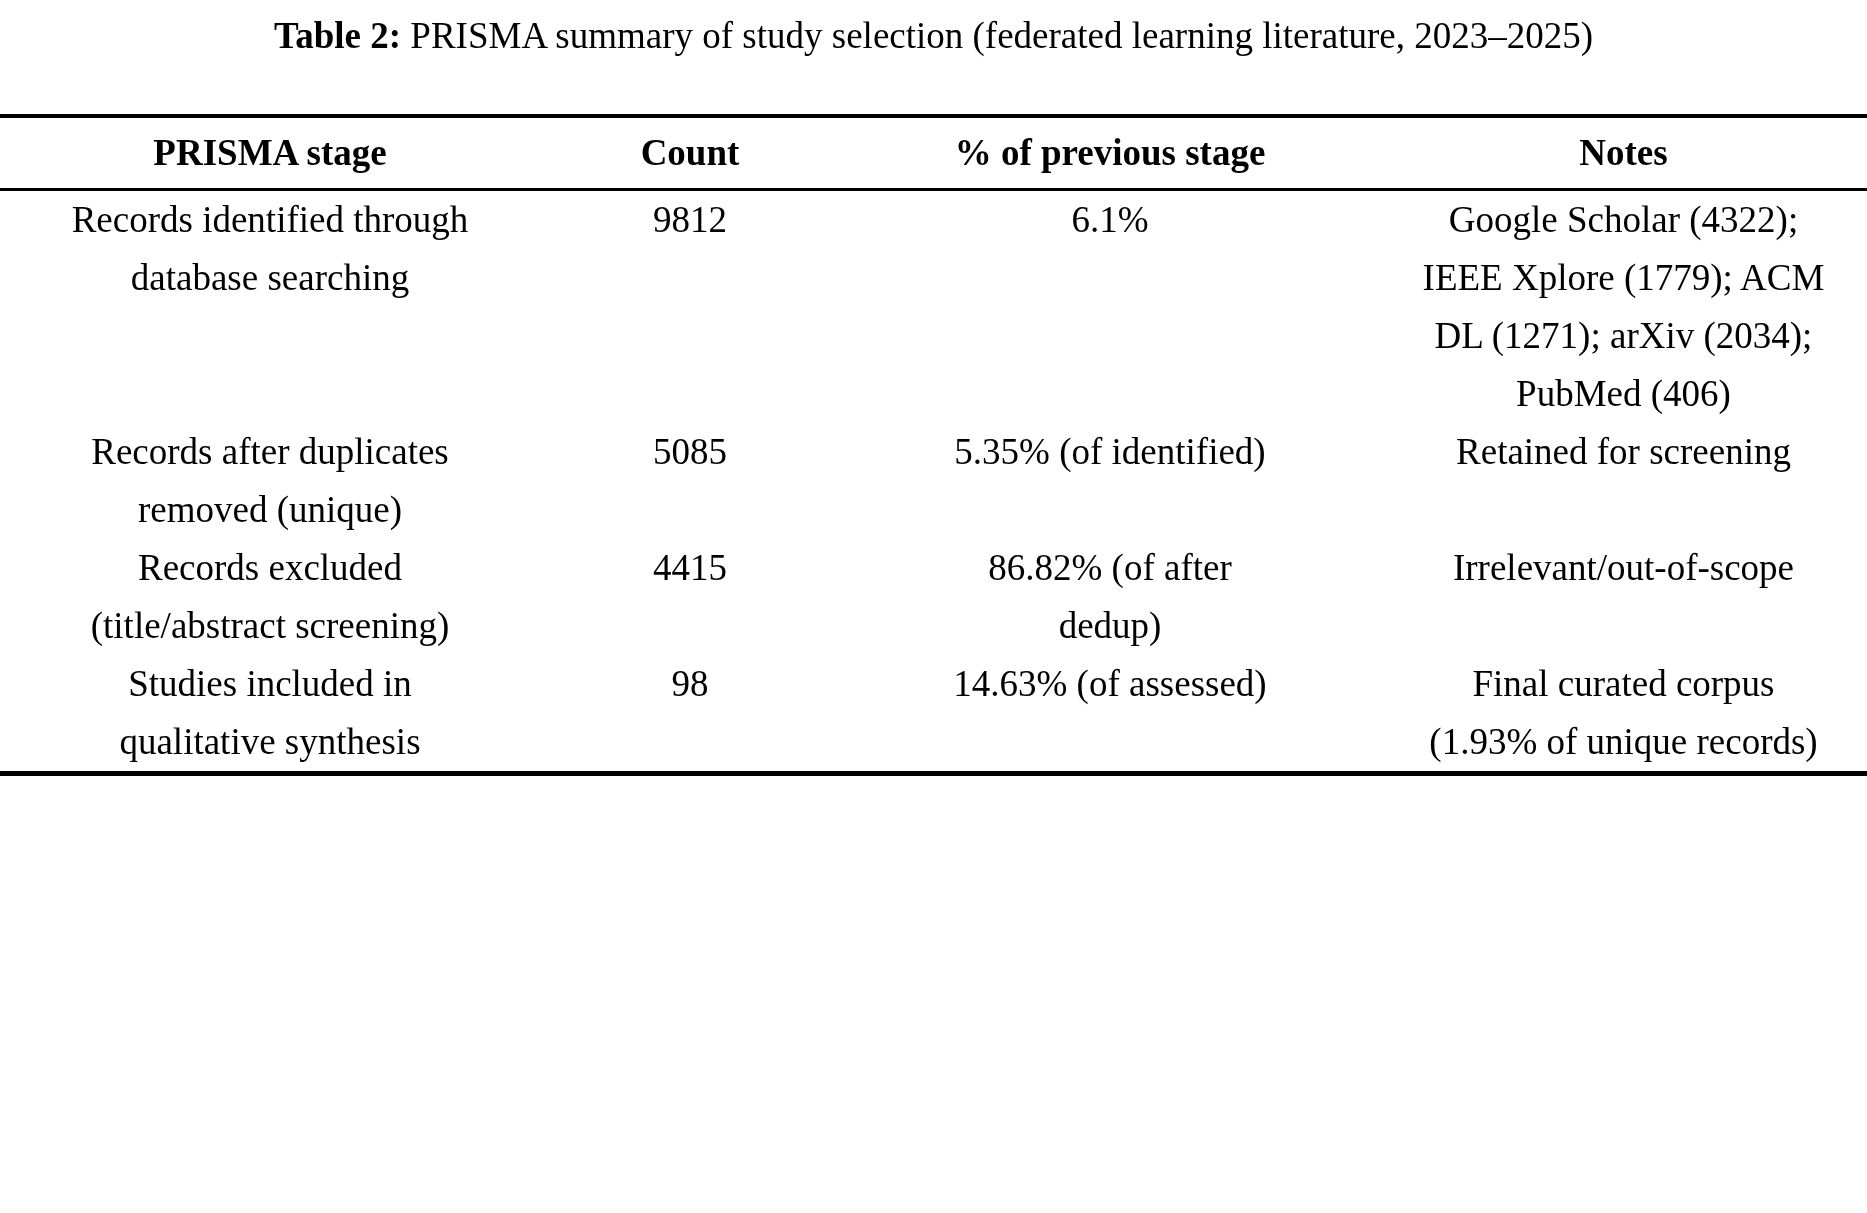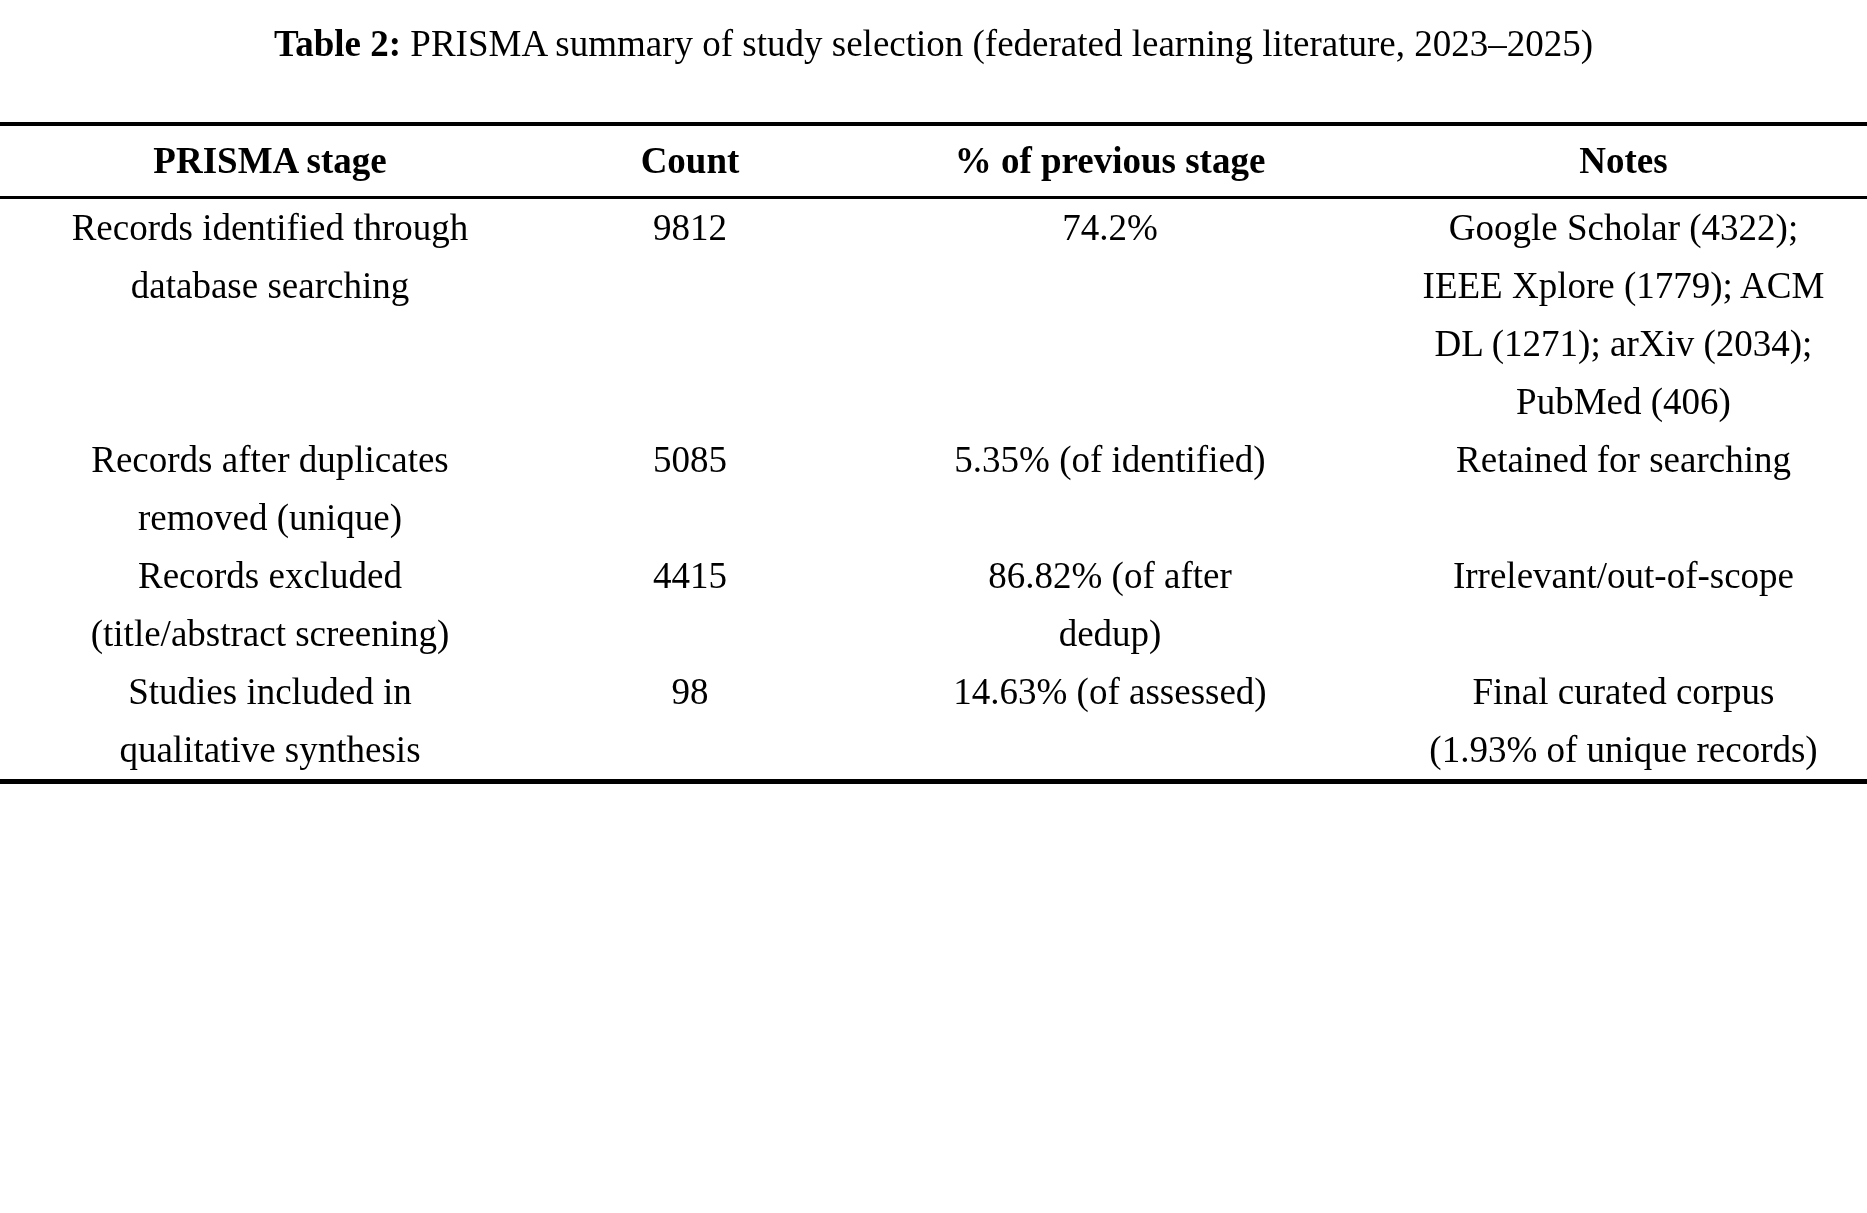--- a/index.html
+++ b/index.html
@@ -12,21 +12,21 @@
     width: 1867px;
     height: 1213px;
     background: #ffffff;
     color: #000000;
     font-family: "Liberation Serif", "DejaVu Serif", serif;
     font-size: 37px;
     overflow: hidden;
   }
   .caption {
     margin: 0;
-    padding-top: 18px;
+    padding-top: 10px;
     height: 61px;
     line-height: 52px;
     text-align: center;
     white-space: nowrap;
   }
   .caption .cap-label {
     font-weight: bold;
   }
   table.prisma {
     width: 1867px;
@@ -79,32 +79,32 @@
         <th>Count</th>
         <th>% of previous stage</th>
         <th>Notes</th>
       </tr>
     </thead>
     <tbody>
       <tr>
         <td>Records identified through
 database searching</td>
         <td>9812</td>
-        <td>74.2%</td>
+        <td>6.1%</td>
         <td>Google Scholar (4322);
 IEEE Xplore (1779); ACM
 DL (1271); arXiv (2034);
 PubMed (406)</td>
       </tr>
       <tr>
         <td>Records after duplicates
 removed (unique)</td>
         <td>5085</td>
         <td>5.35% (of identified)</td>
-        <td>Retained for searching</td>
+        <td>Retained for screening</td>
       </tr>
       <tr>
         <td>Records excluded
 (title/abstract screening)</td>
         <td>4415</td>
         <td>86.82% (of after
 dedup)</td>
         <td>Irrelevant/out-of-scope</td>
       </tr>
       <tr>

